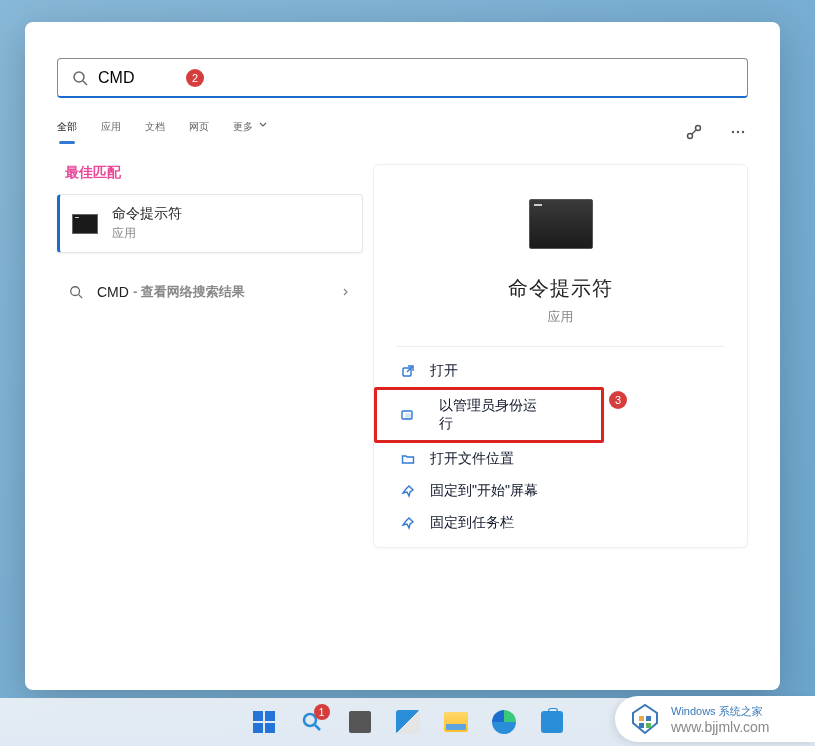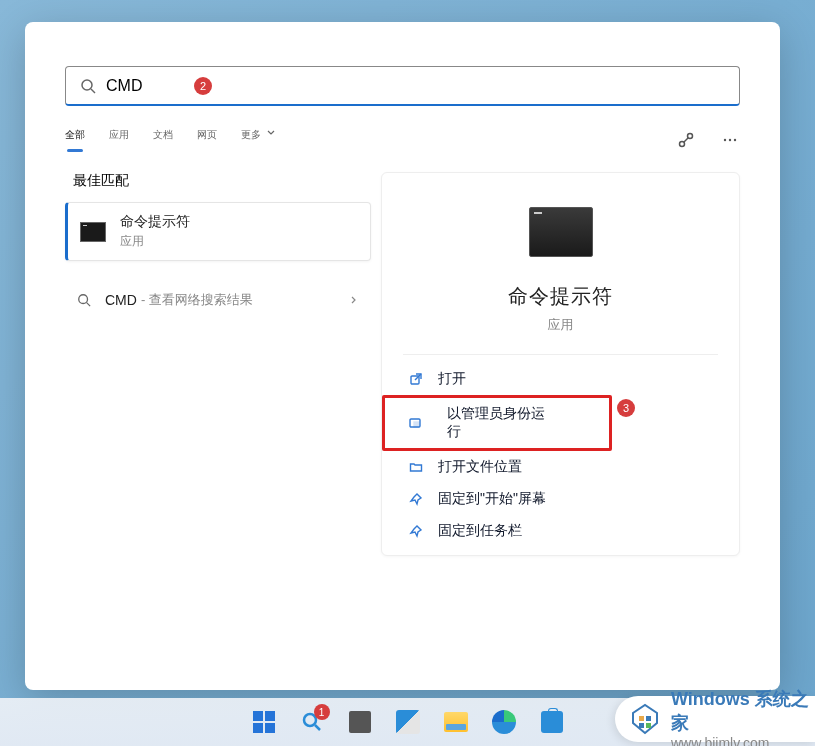--- a/index.html
+++ b/index.html
@@ -14,21 +14,21 @@
     
     .start-panel {
       position: absolute;
       left: 25px;
       top: 22px;
       width: 755px;
       height: 668px;
       background: #fff;
       border-radius: 8px;
       box-shadow: 0 10px 40px rgba(0,0,0,0.2);
-      padding: 16px;
+      padding: 8px;
     }
     
     .search-box {
       margin: 28px 24px 0 24px;
       height: 40px;
       border: 1px solid #888;
       border-bottom: 2px solid #1a6dcc;
       border-radius: 4px;
       display: flex;
       align-items: center;
@@ -96,22 +96,22 @@
       display: flex;
       margin: 14px 24px 0 24px;
       gap: 10px;
     }
     
     .left-col {
       width: 306px;
     }
     .section-title {
       font-size: 14px;
-      font-weight: 400;
-      color: #000000;
+      font-weight: 700;
+      color: #ec4899;
       margin-bottom: 12px;
       padding-left: 8px;
     }
     .best-match-item {
       display: flex;
       align-items: center;
       background: #fff;
       border: 1px solid #e5e5e5;
       border-radius: 4px;
       border-left: 3px solid #1a6dcc;
@@ -147,20 +147,21 @@
     .web-item svg { flex-shrink: 0; }
     .web-query {
       font-size: 14px;
       color: #222;
       margin-left: 14px;
     }
     .web-desc {
       font-size: 13px;
       color: #888;
       margin-left: 4px;
+      font-weight: bold;
     }
     .chev {
       margin-left: auto;
       color: #888;
     }
     
     .right-col {
       flex: 1;
       background: #fff;
       border: 1px solid #eee;
@@ -303,21 +304,21 @@
       display: flex;
       align-items: center;
       padding-left: 12px;
       gap: 8px;
       box-shadow: -2px 2px 8px rgba(0,0,0,0.1);
     }
     .watermark-logo {
       width: 36px; height: 36px;
       position: relative;
     }
-    .watermark-text .wm-title { font-size: 18px; color: #3a7ab8; font-weight: bold; }
+    .watermark-text .wm-title { font-size: 11px; color: #3a7ab8; font-weight: normal; }
     .watermark-text .wm-url { font-size: 14px; color: #888; }
   </style>
 </head>
 <body>
 
 <div class="start-panel">
 
   <div class="search-box">
     <svg width="16" height="16" viewBox="0 0 16 16" fill="none" stroke="#666" stroke-width="1.5">
       <circle cx="7" cy="7" r="5"></circle>

